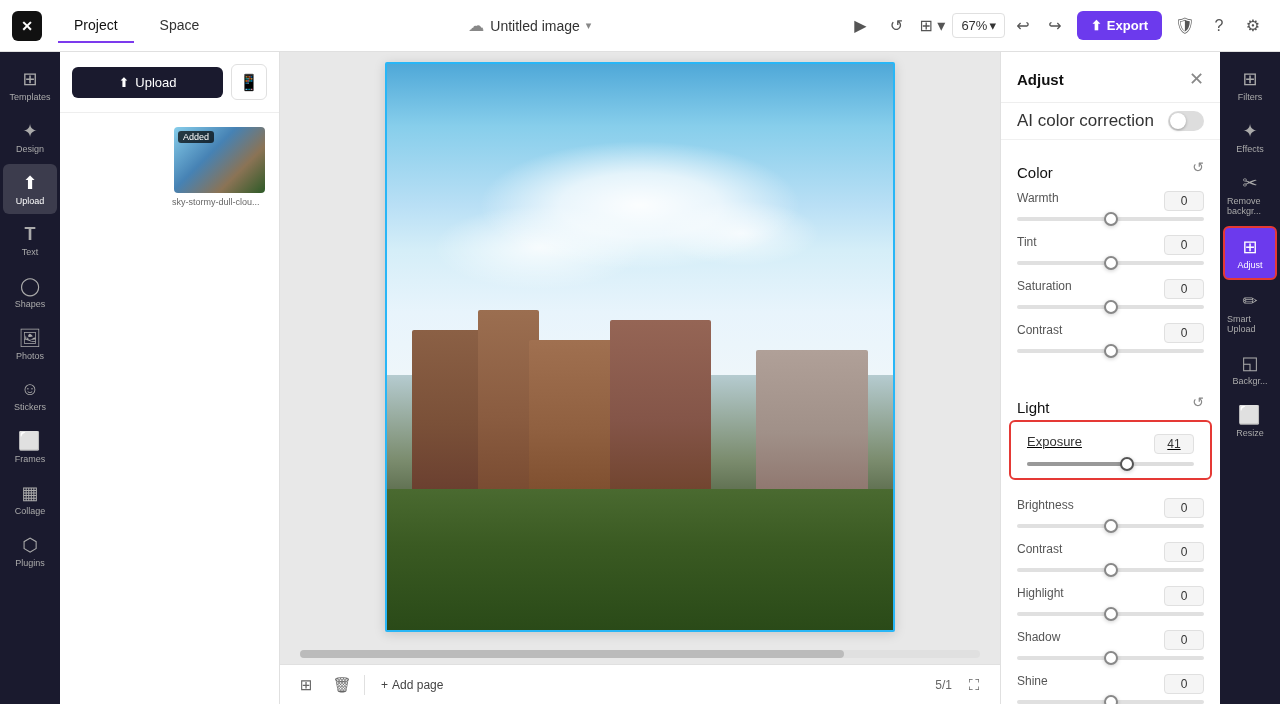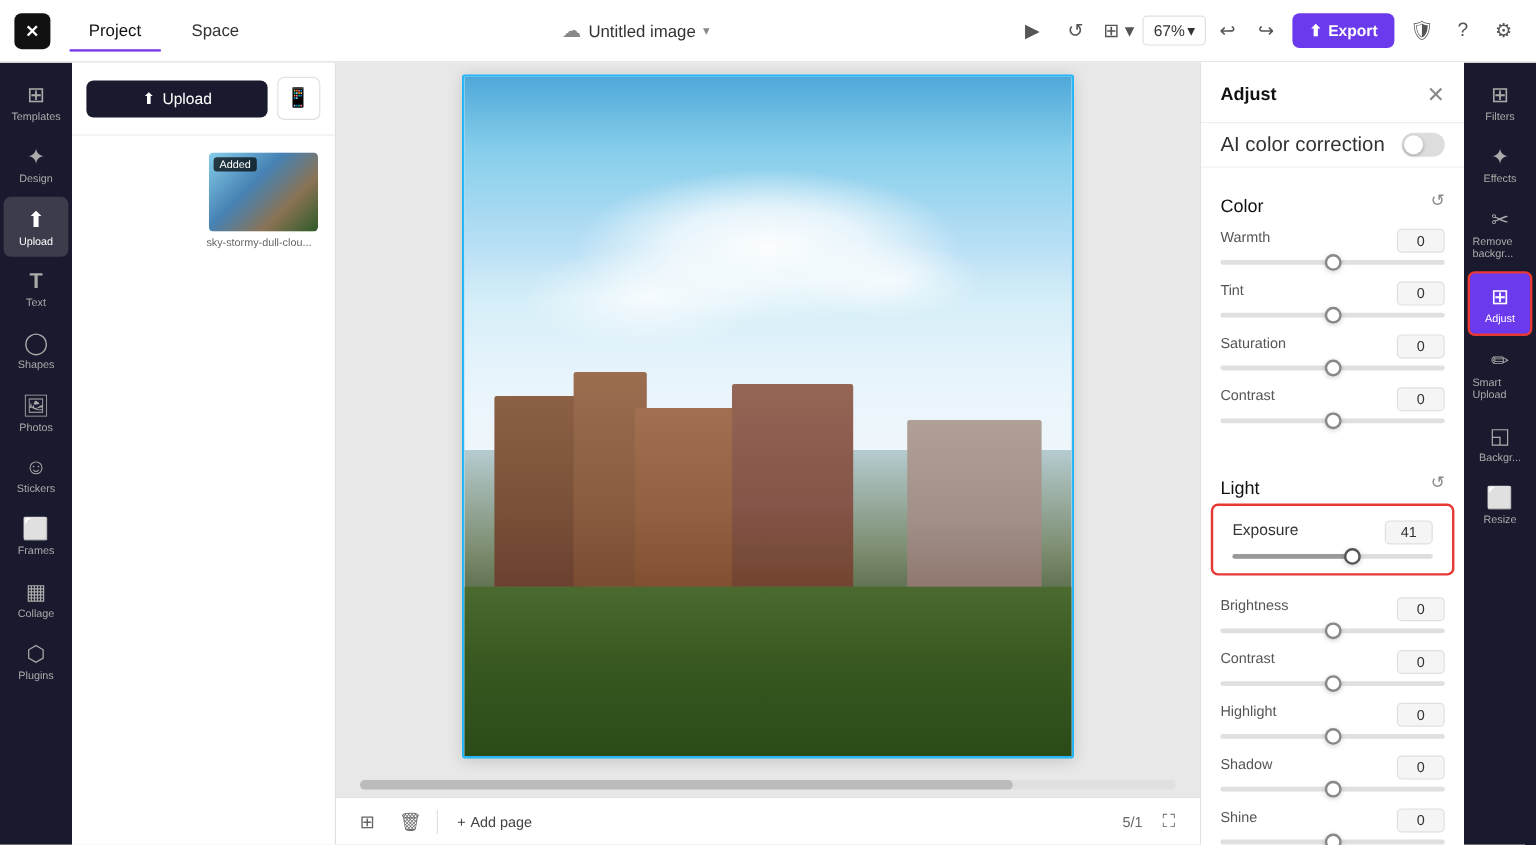--- a/index.html
+++ b/index.html
@@ -71,21 +71,21 @@
     .section-header { display: flex; align-items: center; justify-content: space-between; margin-bottom: 10px; }
     .section-title { font-size: 15px; font-weight: 400; color: #111; margin-top: 12px; }
     .section-reset { background: transparent; border: none; cursor: pointer; color: #888; font-size: 14px; }
     .slider-row { margin-bottom: 14px; }
     .slider-label-row { display: flex; justify-content: space-between; margin-bottom: 6px; }
     .slider-label { font-size: 12px; color: #555; }
     .slider-value { font-size: 12px; color: #333; background: #f5f5f5; border: 1px solid #e0e0e0; border-radius: 4px; padding: 2px 8px; min-width: 40px; text-align: center; }
     .slider-track { position: relative; height: 4px; background: #e0e0e0; border-radius: 2px; margin: 0 0; }
     .slider-fill { height: 100%; background: #6c3aed; border-radius: 2px; }
     .slider-thumb { width: 14px; height: 14px; background: #fff; border: 2px solid #888; border-radius: 50%; position: absolute; top: -5px; transform: translateX(-50%); cursor: pointer; box-shadow: 0 1px 4px rgba(0,0,0,0.2); }
-    .exposure-section { padding: 12px 16px; border: 2px solid #e53935; border-radius: 6px; margin: 0 8px 10px; }
+    .exposure-section { padding: 12px 16px; border: 2px solid #e53935; border-radius: 6px; margin: 0 8px 10px; text-decoration: underline; }
     .exposure-section .slider-label { font-size: 13px; font-weight: 500; color: #333; }
 
     
     .right-toolbar { width: 60px; background: #1a1a2e; display: flex; flex-direction: column; align-items: center; padding: 8px 0; gap: 2px; flex-shrink: 0; }
     .rt-item { display: flex; flex-direction: column; align-items: center; gap: 2px; padding: 8px 4px; cursor: pointer; border-radius: 6px; width: 54px; color: #aaa; font-size: 9px; }
     .rt-item.active { background: #6c3aed; color: #fff; border: 2px solid #e53935; }
     .rt-icon { font-size: 18px; }
 
     
     .adjust-panel::-webkit-scrollbar { width: 4px; }

